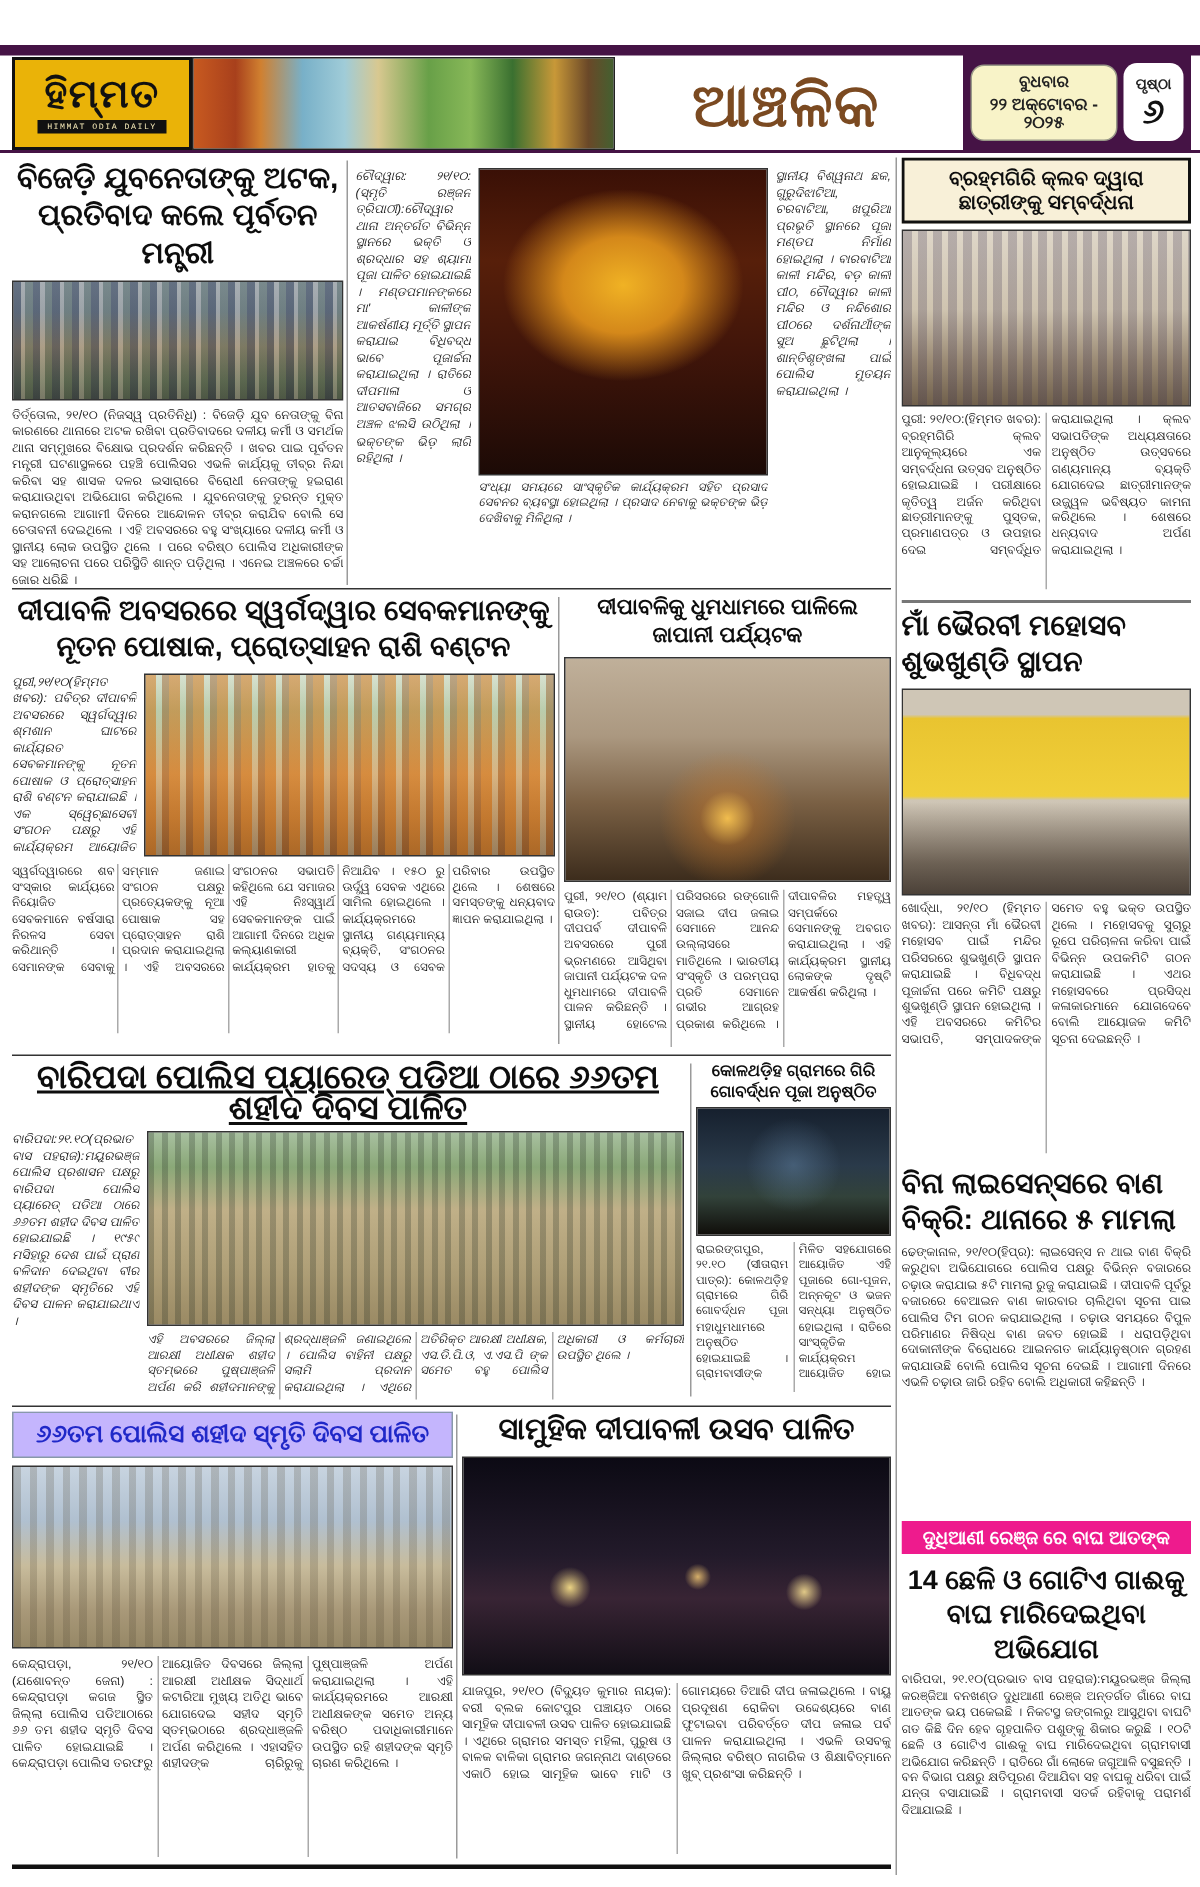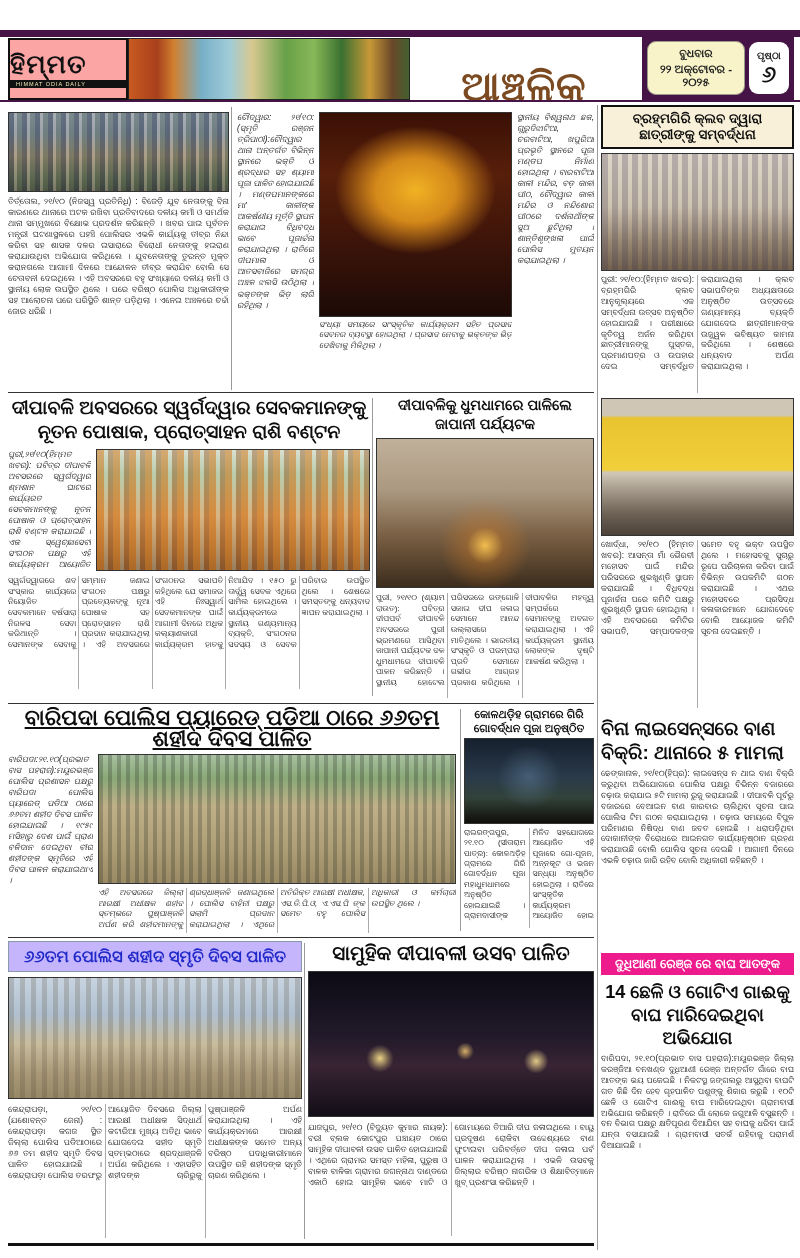--- a/index.html
+++ b/index.html
@@ -6,32 +6,32 @@
   .page {
     position:relative; width:800px; height:1258px; margin:0 auto;
     background:#ffffff; overflow:hidden;
     font-family:"Liberation Sans", sans-serif; color:#1a1a1a;
   }
   
   .topbar { position:absolute; left:0; top:30px; width:800px; height:7px; background:#451345; }
   .hdrline { position:absolute; left:0; top:100px; width:800px; height:2px; background:#451345; }
   .logo-box {
     position:absolute; left:8px; top:38px; width:120px; height:62px;
-    background:#fca5a5; border:2px solid #111; box-sizing:border-box;
-    display:flex; flex-direction:column; justify-content:center;
+    background:#eab308; border:2px solid #111; box-sizing:border-box;
+    display:flex; flex-direction:column; align-items:center; justify-content:center;font-family:Liberation Mono, monospace;
   }
   .logo-main { font-size:26px; font-weight:bold; color:#111; line-height:28px; letter-spacing:1px; }
   .logo-sub  { margin-top:2px; background:#111; color:#f5e9b8; font-size:5.5px; padding:1px 6px; letter-spacing:1px; }
   .masthead-collage {
     position:absolute; left:128px; top:38px; width:282px; height:62px;
     border:1px solid #222; box-sizing:border-box;
     background:linear-gradient(90deg,#c85a20 0%,#a8401c 10%,#d08030 16%,#78b0c8 26%,#a0ccd8 36%,#d8c890 44%,#68a048 56%,#88b858 66%,#3a7030 76%,#c89838 86%,#6a4828 94%,#446030 100%);
   }
   .section-title {
-    position:absolute; left:408px; top:58px; width:232px; height:58px;
+    position:absolute; left:408px; top:42px; width:232px; height:58px;
     font-size:40px; font-weight:bold; color:#7b4a21;
     display:flex; align-items:center; justify-content:center; letter-spacing:1px;
   }
   .date-box {
     position:absolute; left:642px; top:36px; width:152px; height:64px;
     background:#451345; display:flex; align-items:center; padding:0 5px; box-sizing:border-box;
   }
   .date-inner {
     flex:1; background:#f8f3c8; border:1px solid #998; border-radius:9px;
     text-align:center; padding:5px 2px; margin-right:4px;
@@ -146,20 +146,21 @@
   <div class="vrule" style="left:597px; top:105px; height:1145px;"></div>
   <div class="vrule" style="left:372px; top:398px; height:298px;"></div>
   <div class="vrule" style="left:460px; top:709px; height:222px;"></div>
   <div class="vrule" style="left:304px; top:943px; height:296px;"></div>
   <div class="hrule" style="left:8px; top:392px; width:586px;"></div>
   <div class="hrule" style="left:8px; top:703px; width:586px;"></div>
   <div class="hrule" style="left:8px; top:937px; width:586px;"></div>
   <div class="hrule-thick" style="left:8px; top:1243px; width:586px;"></div>
 
   <div class="art" style="left:8px; top:107px; width:221px; height:283px;">
+    <div class="headline" style="font-size:20px; line-height:25px;">ବିଜେଡ଼ି ଯୁବନେତାଙ୍କୁ ଅଟକ, ପ୍ରତିବାଦ କଲେ ପୂର୍ବତନ ମନ୍ତ୍ରୀ</div>
     <div class="photo ph-protest" style="margin-top:5px; height:80px;"></div>
     <div class="body-txt" style="margin-top:4px; height:142px;">ତିର୍ତ୍ତୋଲ, ୨୧/୧୦ (ନିଜସ୍ୱ ପ୍ରତିନିଧି) : ବିଜେଡ଼ି ଯୁବ ନେତାଙ୍କୁ ବିନା କାରଣରେ ଥାନାରେ ଅଟକ ରଖିବା ପ୍ରତିବାଦରେ ଦଳୀୟ କର୍ମୀ ଓ ସମର୍ଥକ ଥାନା ସମ୍ମୁଖରେ ବିକ୍ଷୋଭ ପ୍ରଦର୍ଶନ କରିଛନ୍ତି । ଖବର ପାଇ ପୂର୍ବତନ ମନ୍ତ୍ରୀ ଘଟଣାସ୍ଥଳରେ ପହଞ୍ଚି ପୋଲିସର ଏଭଳି କାର୍ଯ୍ୟକୁ ତୀବ୍ର ନିନ୍ଦା କରିବା ସହ ଶାସକ ଦଳର ଇସାରାରେ ବିରୋଧୀ ନେତାଙ୍କୁ ହଇରାଣ କରାଯାଉଥିବା ଅଭିଯୋଗ କରିଥିଲେ । ଯୁବନେତାଙ୍କୁ ତୁରନ୍ତ ମୁକ୍ତ କରାନଗଲେ ଆଗାମୀ ଦିନରେ ଆନ୍ଦୋଳନ ତୀବ୍ର କରାଯିବ ବୋଲି ସେ ଚେତାବନୀ ଦେଇଥିଲେ । ଏହି ଅବସରରେ ବହୁ ସଂଖ୍ୟାରେ ଦଳୀୟ କର୍ମୀ ଓ ସ୍ଥାନୀୟ ଲୋକ ଉପସ୍ଥିତ ଥିଲେ । ପରେ ବରିଷ୍ଠ ପୋଲିସ ଅଧିକାରୀଙ୍କ ସହ ଆଲୋଚନା ପରେ ପରିସ୍ଥିତି ଶାନ୍ତ ପଡ଼ିଥିଲା । ଏନେଇ ଅଞ୍ଚଳରେ ଚର୍ଚ୍ଚା ଜୋର ଧରିଛି ।</div>
   </div>
 
   <div class="art" style="left:237px; top:107px; width:357px; height:283px;">
     <div class="flexrow" style="margin-top:5px; gap:5px;">
       <div class="body-txt" style="width:77px; height:247px;">ଚୌଦ୍ୱାର: ୨୧/୧୦:(ସ୍ମୃତି ରଞ୍ଜନ ତ୍ରିପାଠୀ):ଚୌଦ୍ୱାର ଥାନା ଅନ୍ତର୍ଗତ ବିଭିନ୍ନ ସ୍ଥାନରେ ଭକ୍ତି ଓ ଶ୍ରଦ୍ଧାର ସହ ଶ୍ୟାମା ପୂଜା ପାଳିତ ହୋଇଯାଇଛି । ମଣ୍ଡପମାନଙ୍କରେ ମା' କାଳୀଙ୍କ ଆକର୍ଷଣୀୟ ମୂର୍ତ୍ତି ସ୍ଥାପନ କରାଯାଇ ବିଧିବଦ୍ଧ ଭାବେ ପୂଜାର୍ଚ୍ଚନା କରାଯାଇଥିଲା । ରାତିରେ ଦୀପମାଳା ଓ ଆତସବାଜିରେ ସମଗ୍ର ଅଞ୍ଚଳ ଝଲସି ଉଠିଥିଲା । ଭକ୍ତଙ୍କ ଭିଡ଼ ଲାଗି ରହିଥିଲା ।</div>
       <div style="width:193px;">
         <div class="photo ph-kali" style="height:205px;"></div>
         <div class="caption" style="margin-top:3px; height:38px; overflow:hidden;">ସଂଧ୍ୟା ସମୟରେ ସାଂସ୍କୃତିକ କାର୍ଯ୍ୟକ୍ରମ ସହିତ ପ୍ରସାଦ ସେବନର ବ୍ୟବସ୍ଥା ହୋଇଥିଲା । ପ୍ରସାଦ ନେବାକୁ ଭକ୍ତଙ୍କ ଭିଡ଼ ଦେଖିବାକୁ ମିଳିଥିଲା ।</div>
@@ -214,20 +215,21 @@
 
   <div class="rc">
 
     <div>
       <div class="boxed-head">ବ୍ରହ୍ମଗିରି କ୍ଲବ ଦ୍ୱାରା ଛାତ୍ରୀଙ୍କୁ ସମ୍ବର୍ଦ୍ଧନା</div>
       <div class="photo ph-club" style="margin-top:4px; height:118px;"></div>
       <div class="body-txt cols-2" style="margin-top:4px; height:118px; font-size:8.2px;">ପୁରୀ: ୨୧/୧୦:(ହିମ୍ମତ ଖବର): ବ୍ରହ୍ମଗିରି କ୍ଲବ ଆନୁକୂଲ୍ୟରେ ଏକ ସମ୍ବର୍ଦ୍ଧନା ଉତ୍ସବ ଅନୁଷ୍ଠିତ ହୋଇଯାଇଛି । ପରୀକ୍ଷାରେ କୃତିତ୍ୱ ଅର୍ଜନ କରିଥିବା ଛାତ୍ରୀମାନଙ୍କୁ ପୁସ୍ତକ, ପ୍ରମାଣପତ୍ର ଓ ଉପହାର ଦେଇ ସମ୍ବର୍ଦ୍ଧିତ କରାଯାଇଥିଲା । କ୍ଲବ ସଭାପତିଙ୍କ ଅଧ୍ୟକ୍ଷତାରେ ଅନୁଷ୍ଠିତ ଉତ୍ସବରେ ଗଣ୍ୟମାନ୍ୟ ବ୍ୟକ୍ତି ଯୋଗଦେଇ ଛାତ୍ରୀମାନଙ୍କ ଉଜ୍ଜ୍ୱଳ ଭବିଷ୍ୟତ କାମନା କରିଥିଲେ । ଶେଷରେ ଧନ୍ୟବାଦ ଅର୍ପଣ କରାଯାଇଥିଲା ।</div>
     </div>
 
     <div>
+      <div class="big-head rule-top">ମାଁ ଭୈରବୀ ମହୋସବ ଶୁଭଖୁଣ୍ଡି ସ୍ଥାପନ</div>
       <div class="photo ph-bhairavi" style="margin-top:5px; height:138px;"></div>
       <div class="body-txt cols-2" style="margin-top:4px; height:168px; font-size:8.2px;">ଖୋର୍ଦ୍ଧା, ୨୧/୧୦ (ହିମ୍ମତ ଖବର): ଆସନ୍ତା ମାଁ ଭୈରବୀ ମହୋସବ ପାଇଁ ମନ୍ଦିର ପରିସରରେ ଶୁଭଖୁଣ୍ଡି ସ୍ଥାପନ କରାଯାଇଛି । ବିଧିବଦ୍ଧ ପୂଜାର୍ଚ୍ଚନା ପରେ କମିଟି ପକ୍ଷରୁ ଶୁଭଖୁଣ୍ଡି ସ୍ଥାପନ ହୋଇଥିଲା । ଏହି ଅବସରରେ କମିଟିର ସଭାପତି, ସମ୍ପାଦକଙ୍କ ସମେତ ବହୁ ଭକ୍ତ ଉପସ୍ଥିତ ଥିଲେ । ମହୋସବକୁ ସୁଚାରୁ ରୂପେ ପରିଚାଳନା କରିବା ପାଇଁ ବିଭିନ୍ନ ଉପକମିଟି ଗଠନ କରାଯାଇଛି । ଏଥର ମହୋସବରେ ପ୍ରସିଦ୍ଧ କଳାକାରମାନେ ଯୋଗଦେବେ ବୋଲି ଆୟୋଜକ କମିଟି ସୂଚନା ଦେଇଛନ୍ତି ।</div>
     </div>
 
     <div>
       <div class="big-head" style="margin-top:9px;">ବିନା ଲାଇସେନ୍ସରେ ବାଣ ବିକ୍ରି: ଥାନାରେ ୫ ମାମଲା</div>
       <div class="body-txt" style="margin-top:4px; height:178px; font-size:8.2px;">ଢେଙ୍କାନାଳ, ୨୧/୧୦(ହିପ୍ର): ଲାଇସେନ୍ସ ନ ଥାଇ ବାଣ ବିକ୍ରି କରୁଥିବା ଅଭିଯୋଗରେ ପୋଲିସ ପକ୍ଷରୁ ବିଭିନ୍ନ ବଜାରରେ ଚଢ଼ାଉ କରାଯାଇ ୫ଟି ମାମଲା ରୁଜୁ କରାଯାଇଛି । ଦୀପାବଳି ପୂର୍ବରୁ ବଜାରରେ ବେଆଇନ ବାଣ କାରବାର ଚାଲିଥିବା ସୂଚନା ପାଇ ପୋଲିସ ଟିମ ଗଠନ କରାଯାଇଥିଲା । ଚଢ଼ାଉ ସମୟରେ ବିପୁଳ ପରିମାଣର ନିଷିଦ୍ଧ ବାଣ ଜବତ ହୋଇଛି । ଧରାପଡ଼ିଥିବା ଦୋକାନୀଙ୍କ ବିରୋଧରେ ଆଇନଗତ କାର୍ଯ୍ୟାନୁଷ୍ଠାନ ଗ୍ରହଣ କରାଯାଉଛି ବୋଲି ପୋଲିସ ସୂଚନା ଦେଇଛି । ଆଗାମୀ ଦିନରେ ଏଭଳି ଚଢ଼ାଉ ଜାରି ରହିବ ବୋଲି ଅଧିକାରୀ କହିଛନ୍ତି ।</div>
     </div>
 
     <div class="pink-banner">ଦୁଧିଆଣୀ ରେଞ୍ଜ ରେ ବାଘ ଆତଙ୍କ</div>

